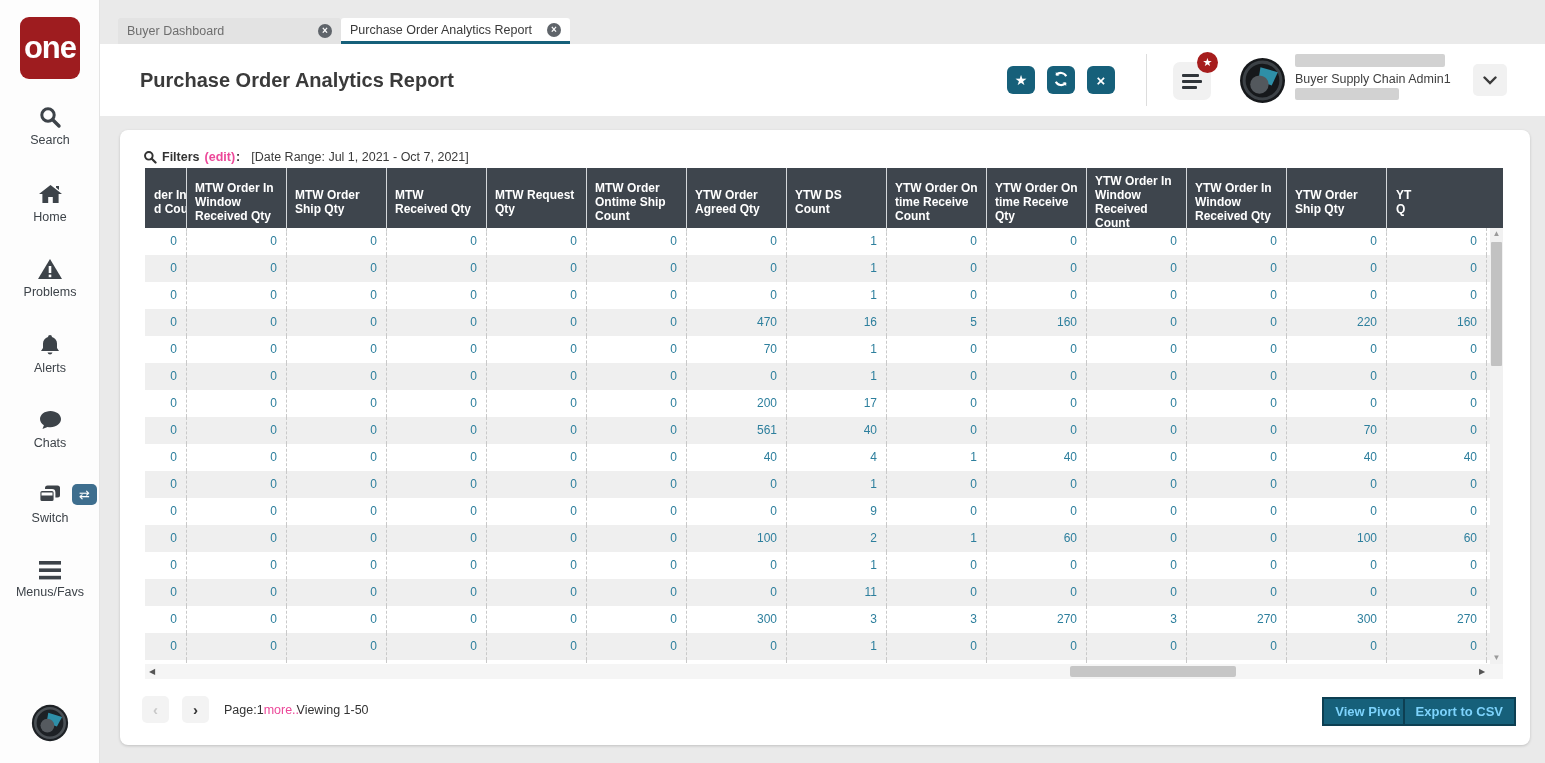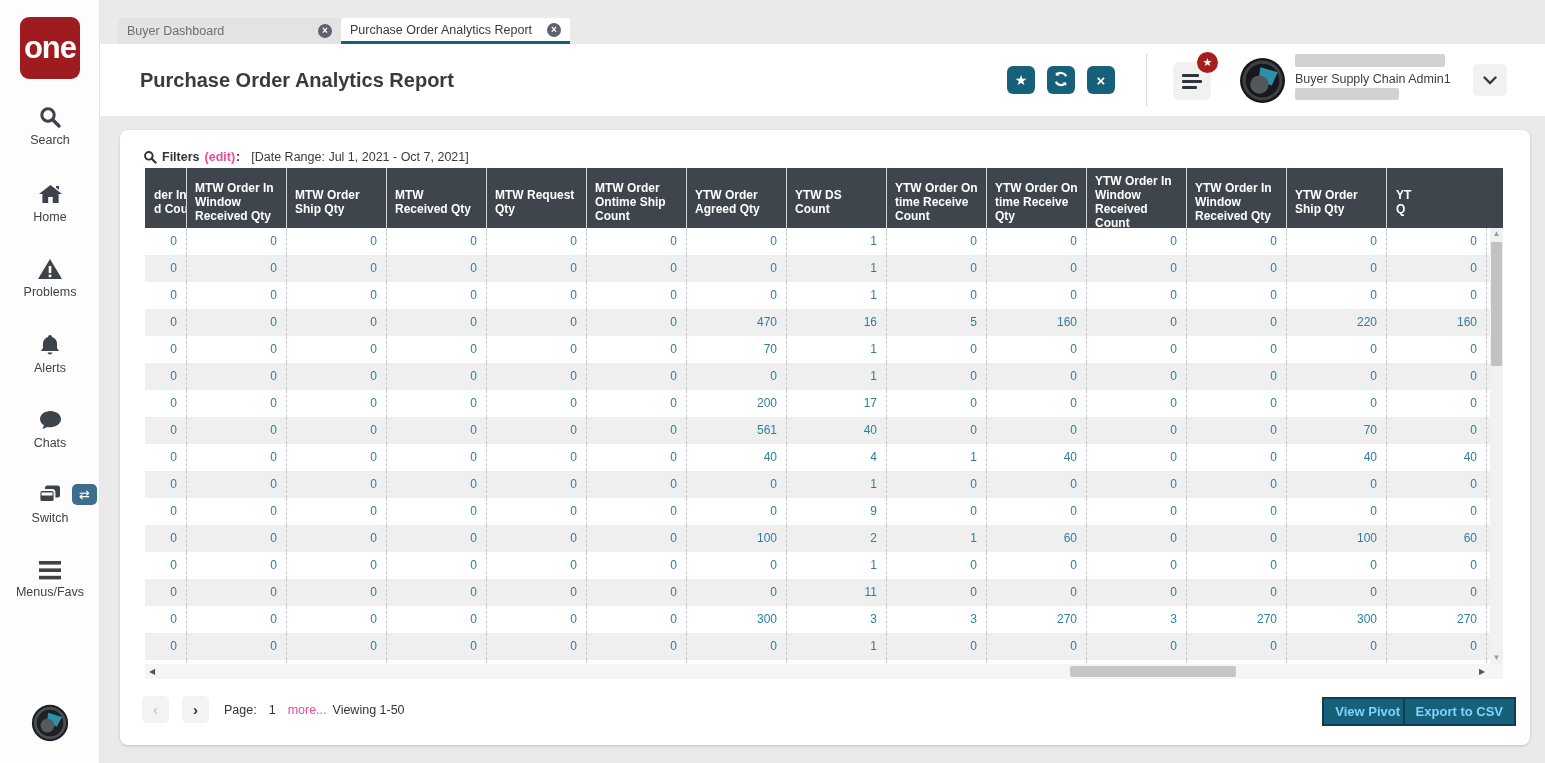--- a/index.html
+++ b/index.html
@@ -79,21 +79,21 @@
   #hscroll { left:25px; top:534px; width:1358px; height:15px; background:#f5f5f5; }
   #hscroll .arrow { position:absolute; top:0; width:14px; height:15px; font-size:8px; color:#555; text-align:center; line-height:15px; cursor:pointer; }
   #hscroll .arrow.right { left:1330px; }
   #hscroll-thumb { position:absolute; left:925px; top:2px; width:166px; height:11px; background:#c6c6c6; border-radius:2px; cursor:grab; }
 
   
   .pg-btn { top:566px; width:27px; height:27px; border:none; border-radius:5px; background:#f3f3f3;
             font-size:15px; font-weight:bold; cursor:pointer; }
   #pg-prev { left:22px; color:#c9c9c9; }
   #pg-next { left:62px; color:#333; }
-  #pg-info { left:104px; top:566px; height:27px; display:flex; align-items:center; gap:12px; font-size:12.5px; color:#333; }
+  #pg-info { left:104px; top:566px; height:27px; display:flex; align-items:center; font-size:12.5px; color:#333; }
   .foot-btn { top:567px; height:29px; background:#16607a; border:2px solid #0d3f52; color:#7dd3fc; font-weight:bold;
               font-size:13px; padding:0 11px; cursor:pointer; font-family:inherit; }
   #btn-pivot { right:117px; }
   #btn-export { right:14px; }
 </style>
 </head>
 <body>
 
 <div id="stage">
 

